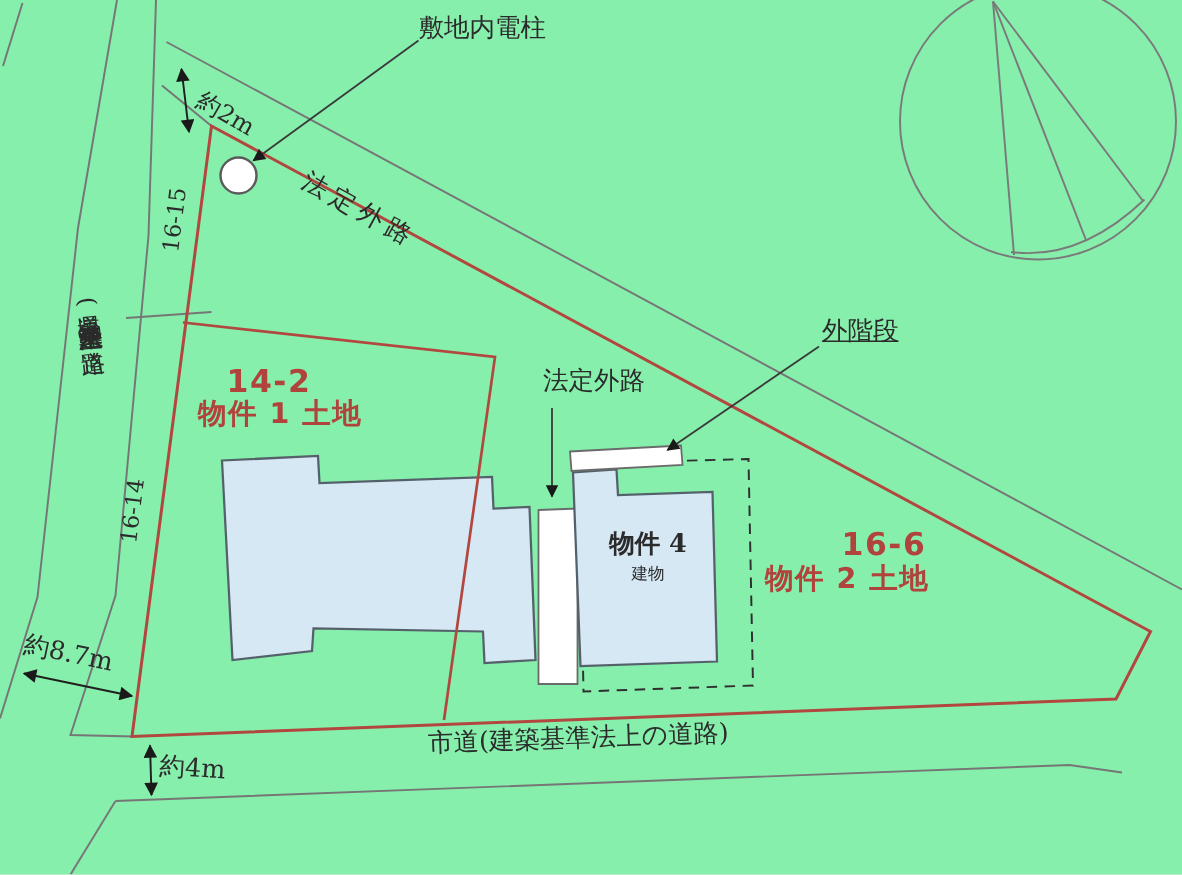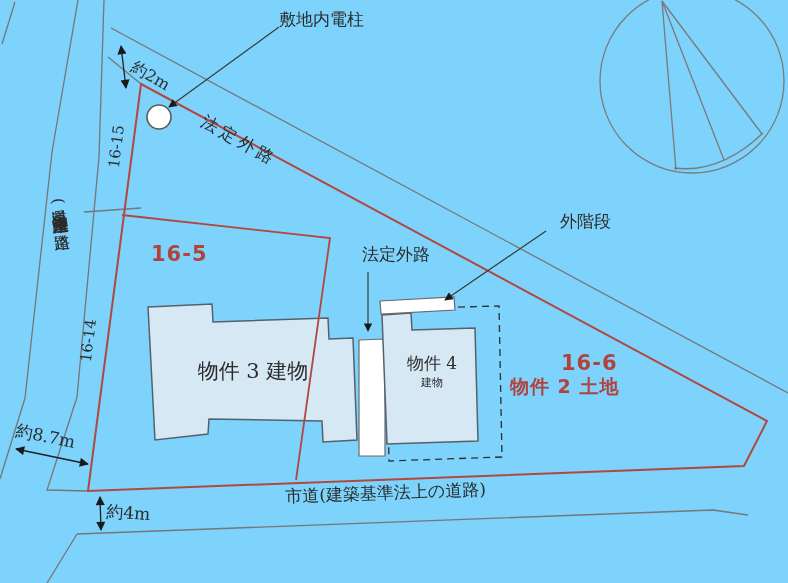--- a/index.html
+++ b/index.html
@@ -1,17 +1,17 @@
 <!DOCTYPE html>
 <html><head>
 <meta charset="utf-8">
 <style>
   html,body{margin:0;padding:0;background:#e8e8e8;}
   #stage{
-    position:relative;width:788px;height:583px;background:#7dd3fc;
+    position:relative;width:788px;height:583px;background:#86efac;
     overflow:hidden;font-family:"DejaVu Serif", serif;
   }
   #linework{position:absolute;left:0;top:0;}
   .label{
     position:absolute;white-space:nowrap;color:#2b2b2b;
     font-family:"DejaVu Serif", serif;line-height:1.15;
   }
   .red-label{
     color:#b0433c;font-family:"DejaVu Sans", sans-serif;font-weight:bold;
     letter-spacing:1px;
@@ -98,27 +98,27 @@
   <div class="label rotm83 ctr" style="left:66px;top:332px;width:46px;font-size:15px;">16-14</div>
 
   <div class="label vert" style="left:48px;top:198px;height:225px;font-size:16px;">県道(建築基準法上の道路)</div>
 
   <div class="label rot12" style="left:18px;top:421px;font-size:17px;">約8.7m</div>
 
   <div class="label rot4" style="left:107px;top:502px;font-size:17px;">約4m</div>
 
   <div class="label rotm2" style="left:285px;top:487px;font-size:17px;">市道(建築基準法上の道路)</div>
 
-  <div class="label red-label" style="left:151px;top:242px;font-size:21px;">16-5</div>
+  <div class="label red-label" style="left:151px;top:242px;font-size:21px;">14-2</div>
+  <div class="label red-label" style="left:132px;top:266px;font-size:19px;">物件 1 土地</div>
 
   <div class="label red-label" style="left:561px;top:351px;font-size:21px;">16-6</div>
   <div class="label red-label" style="left:510px;top:376px;font-size:19px;">物件 2 土地</div>
 
-  <div class="label ctr" style="left:160px;top:359px;width:186px;font-size:21px;">物件 3 建物</div>
 
-  <div class="label ctr" style="left:394px;top:354px;width:76px;font-size:17px;">物件 4</div>
+  <div class="label ctr" style="left:394px;top:354px;width:76px;font-size:17px;font-weight:bold;">物件 4</div>
   <div class="label ctr" style="left:394px;top:377px;width:76px;font-size:11px;">建物</div>
 
-  <div class="label" style="left:560px;top:212px;font-size:17px;">外階段</div>
+  <div class="label" style="left:548px;top:212px;font-size:17px;text-decoration:underline;">外階段</div>
 
   <div class="label" style="left:362px;top:245px;font-size:17px;">法定外路</div>
 
 </div>
 
 </body></html>

